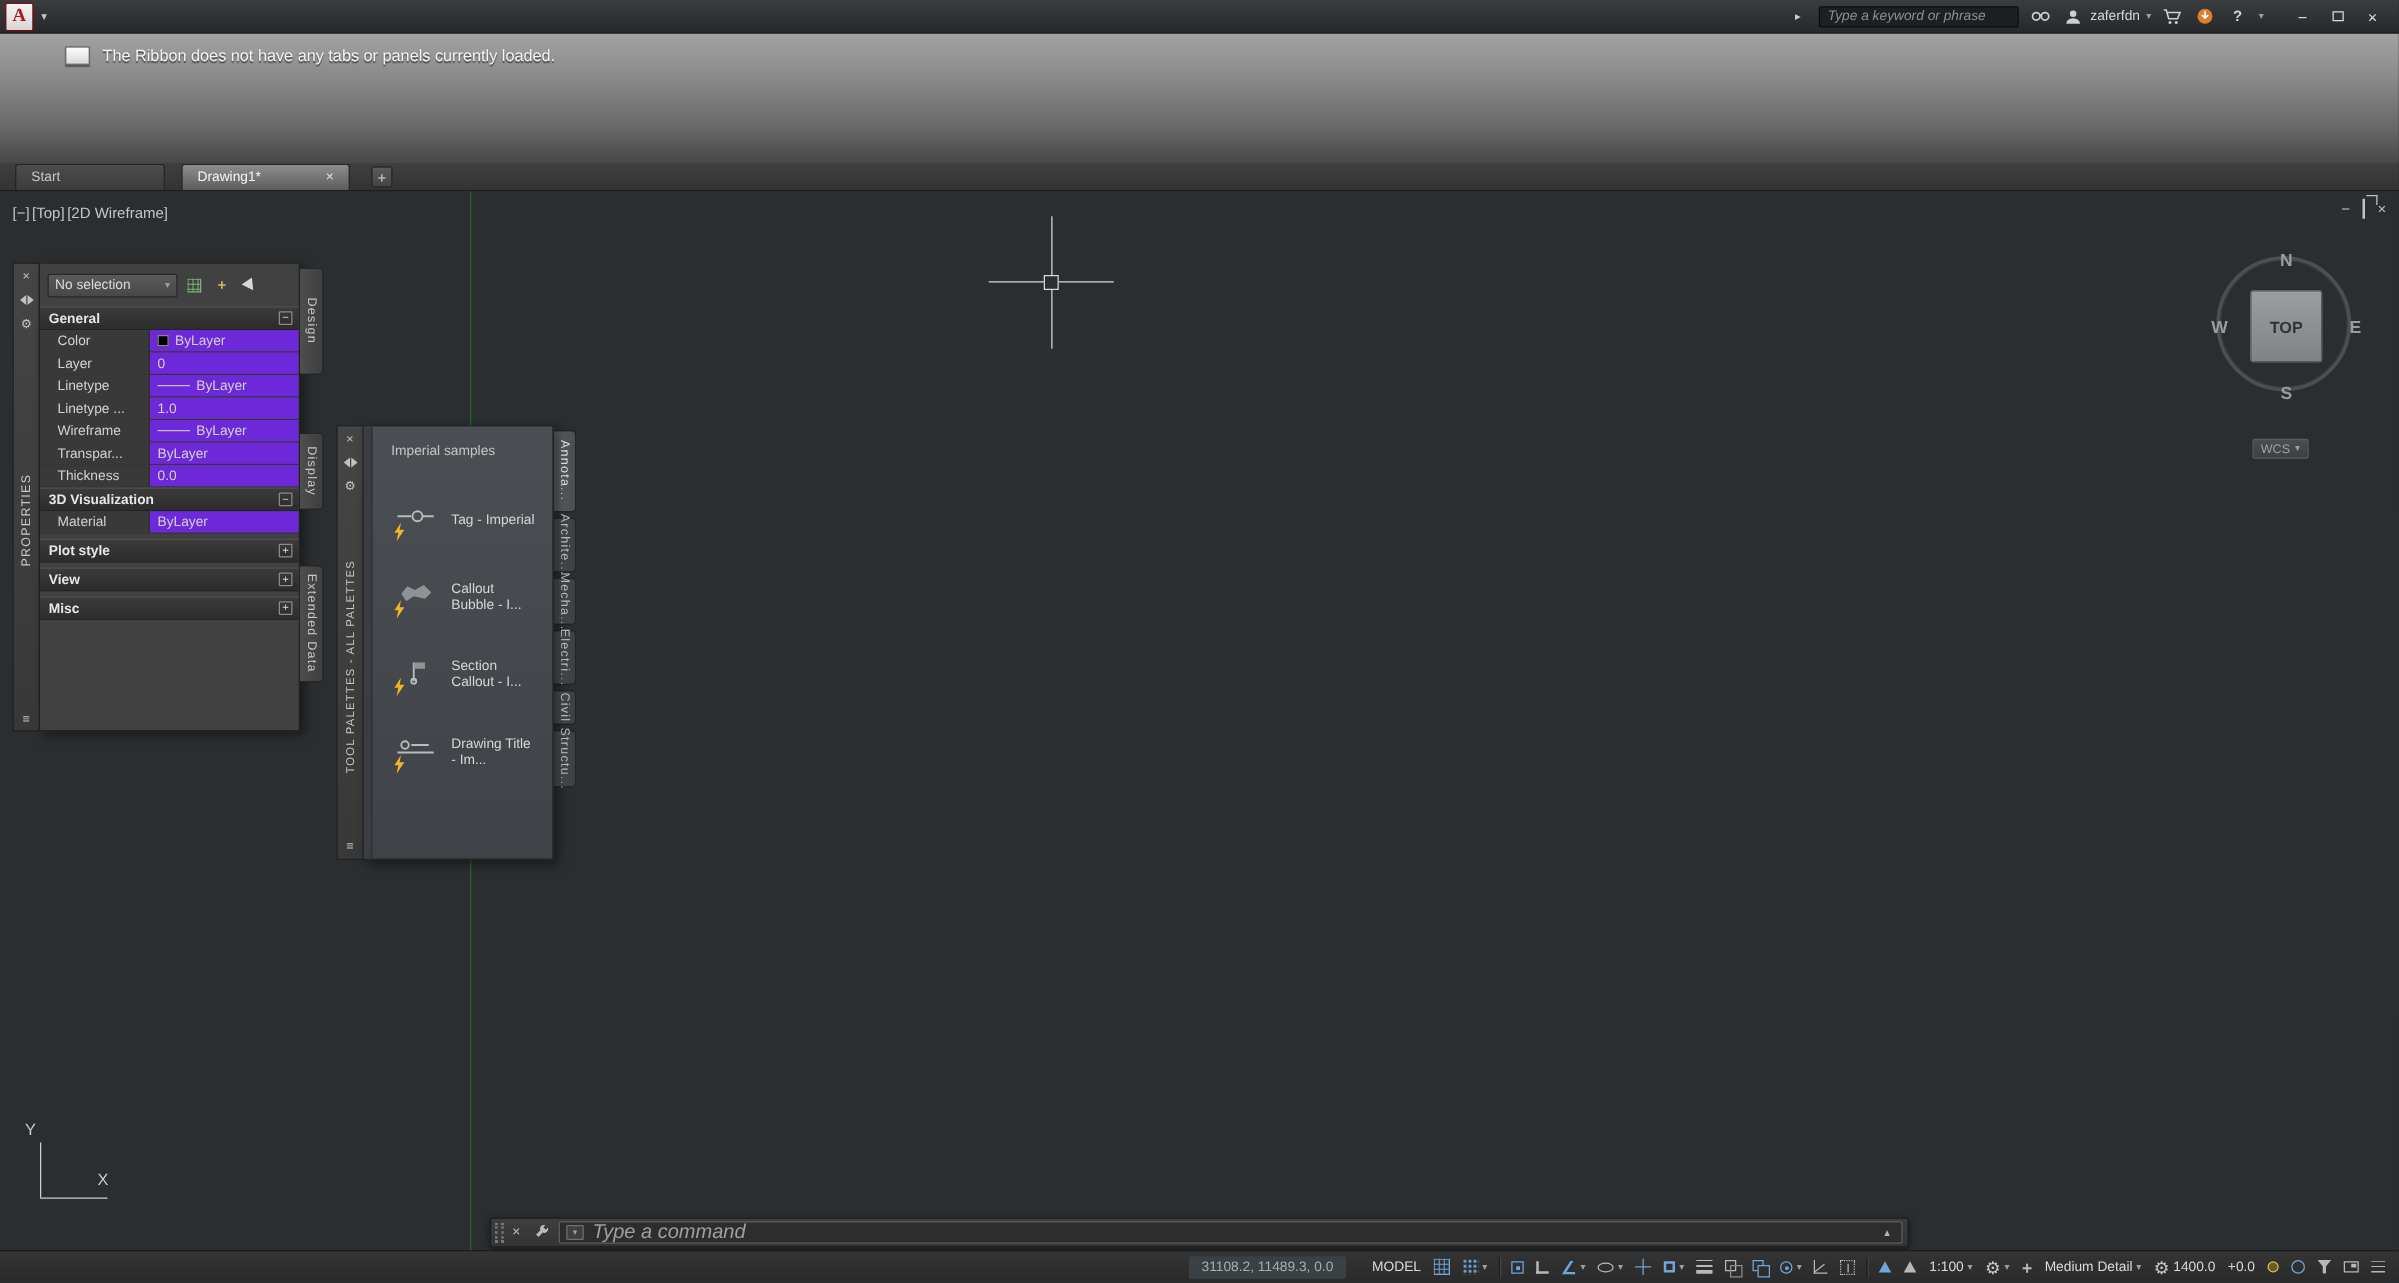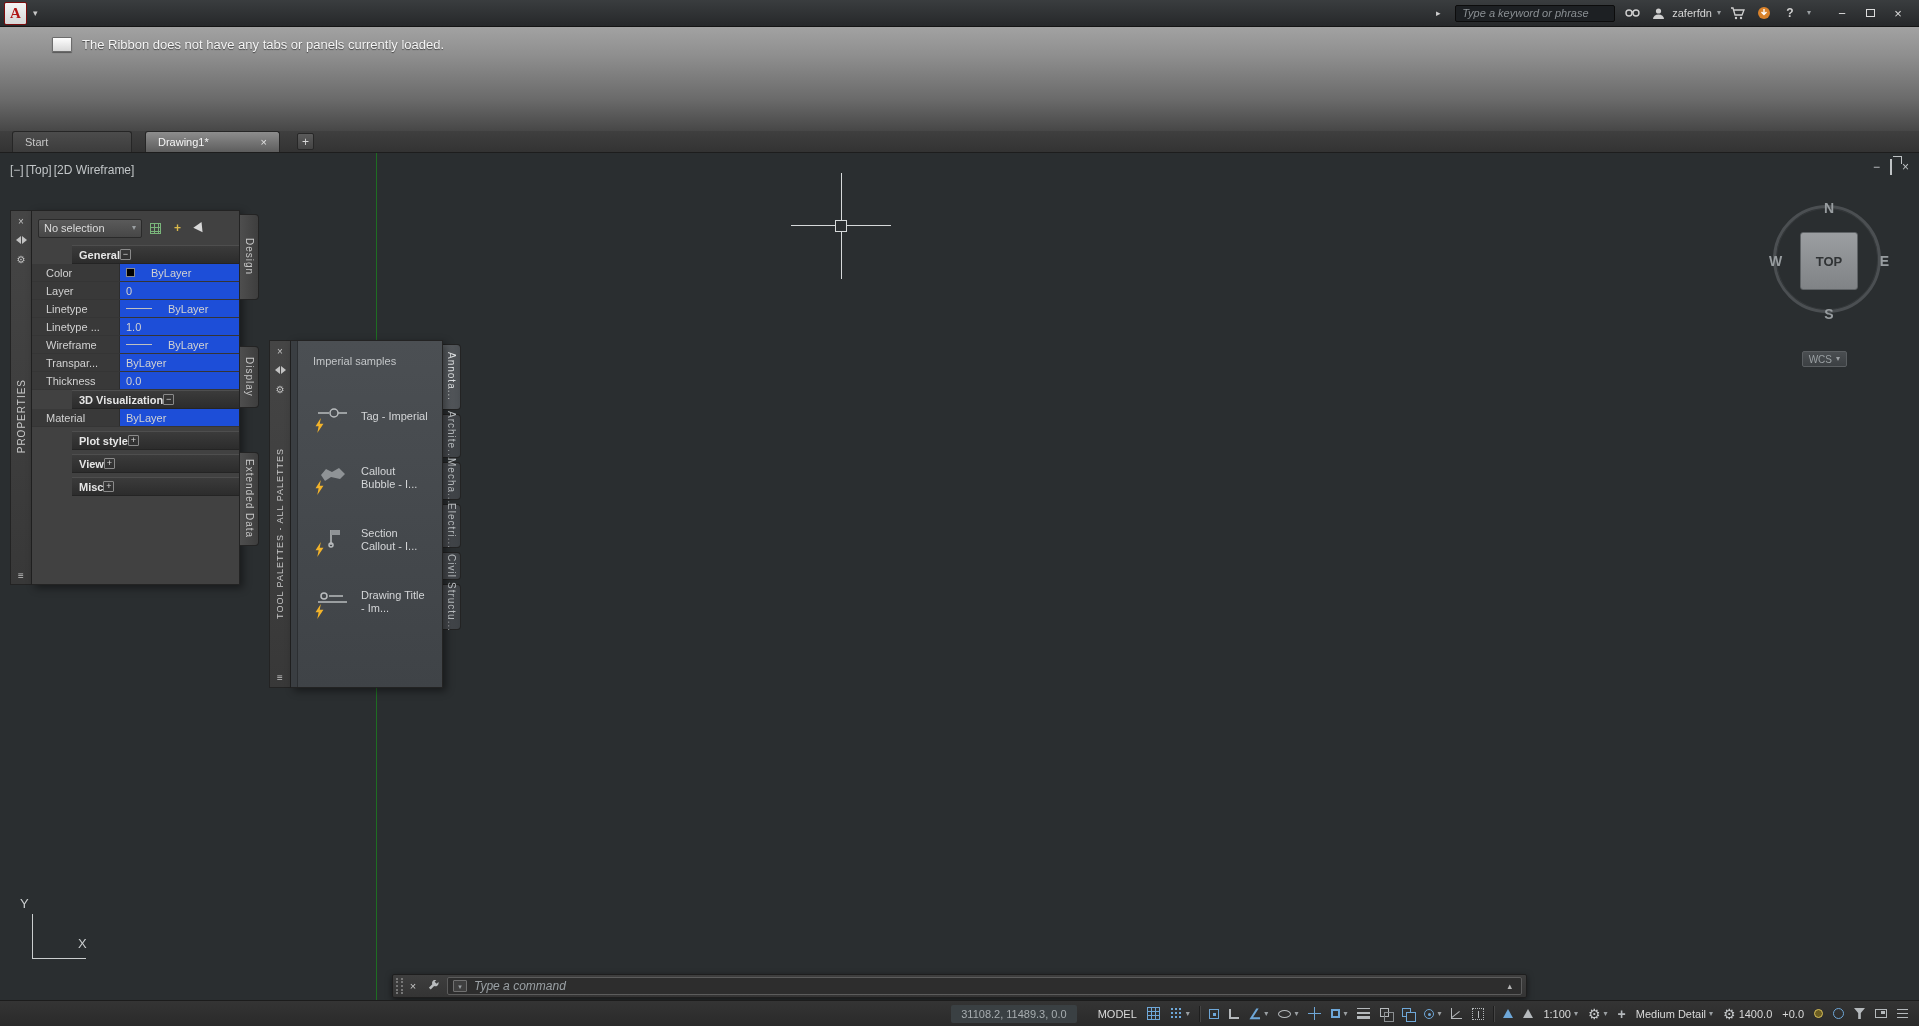--- a/index.html
+++ b/index.html
@@ -118,28 +118,28 @@
     border:1px solid #2a2a2a;border-radius:2px;color:#dcdcdc;font-size:11px;
     display:flex;align-items:center;justify-content:space-between;padding:0 5px;}
   .p-miniicon{width:17px;height:17px;border-radius:2px;display:flex;align-items:center;justify-content:center;}
   .qs-grid{width:11px;height:11px;background-image:
      linear-gradient(to right,#79b47a 1px,transparent 1px),linear-gradient(to bottom,#79b47a 1px,transparent 1px);
      background-size:4px 4px;border-right:1px solid #79b47a;border-bottom:1px solid #79b47a;}
   .pk-plus{color:#d9b84a;font-weight:bold;font-size:12px;line-height:1;}
   .sel-arrow{width:0;height:0;border-left:5px solid transparent;border-right:5px solid transparent;
     border-top:9px solid #d8d8d8;transform:rotate(-35deg);}
   .sec-head{height:19px;background:linear-gradient(#3b3b3b,#2c2c2c);border-top:1px solid #4e4e4e;
-    border-bottom:1px solid #242424;display:flex;align-items:center;justify-content:flex-start;
-    padding:0 5px 0 7px;color:#e6e6e6;font-size:11px;font-weight:bold;margin-left:40px;}
+    border-bottom:1px solid #242424;display:flex;align-items:center;justify-content:space-between;
+    padding:0 5px 0 7px;color:#e6e6e6;font-size:11px;font-weight:bold;}
   .sec-head.gap{margin-top:4px;}
   .collapse{width:11px;height:11px;border:1px solid #8a8a8a;border-radius:1px;color:#d8d8d8;
     font-size:9px;font-weight:normal;display:flex;align-items:center;justify-content:center;line-height:1;}
   .prow{height:18px;display:flex;font-size:11px;color:#d2d2d2;border-bottom:1px solid #353535;}
   .plabel{flex:0 0 88px;background:#393939;padding-left:14px;display:flex;align-items:center;border-right:1px solid #2d2d2d;}
-  .pvalue{flex:1;background:#1d4ed8;padding-left:6px;display:flex;align-items:center;gap:16px;}
+  .pvalue{flex:1;background:#6d28d9;padding-left:6px;display:flex;align-items:center;gap:5px;}
   .swatch{width:9px;height:9px;background:#000;border:1px solid #8a8a8a;}
   .lineswatch{width:26px;height:1px;background:#c0c0c0;}
   .p-tabs{display:flex;flex-direction:column;padding-top:4px;}
   .ptab{width:19px;background:linear-gradient(90deg,#4e4e4e,#3e3e3e);border:1px solid #232323;border-left:none;
     border-radius:0 4px 4px 0;color:#c6c6c6;font-size:10px;
     display:flex;align-items:center;justify-content:center;}
   .ptab.t0{height:86px;}
   .ptab.t1{height:62px;margin-top:46px;}
   .ptab.t2{height:94px;margin-top:44px;}
 
@@ -166,21 +166,21 @@
   #cmdline{position:absolute;left:392px;top:821px;width:1135px;height:24px;z-index:7;
     background:linear-gradient(#3e3e3e,#343434);border:1px solid #1e1e1e;border-radius:2px;
     display:flex;align-items:center;box-shadow:0 2px 6px rgba(0,0,0,.5);}
   .cmd-grip{width:7px;height:16px;margin-left:3px;border-left:2px dotted #777;border-right:2px dotted #777;}
   .cmd-ic{width:20px;display:flex;align-items:center;justify-content:center;color:#c6c6c6;font-size:11px;}
   .cmd-field{flex:1;height:18px;margin:0 4px;background:#2d2d2d;border:1px solid #5c5c5c;border-radius:2px;
     display:flex;align-items:center;gap:7px;padding:0 5px;}
   .cmd-promptic{width:14px;height:12px;background:#3f3f3f;border:1px solid #707070;border-radius:1px;
     display:flex;align-items:center;justify-content:center;}
   .cmd-promptic .chev{font-size:7px;}
-  .cmd-text{color:#9aa0a4;font-style:italic;font-size:12px;}
+  .cmd-text{color:#9aa0a4;font-style:italic;font-size:16px;}
   .cmd-up{margin-left:auto;color:#b5b5b5;font-size:9px;padding:0 4px;}
 
   
   #statusbar{position:absolute;left:0;top:1000px;width:1919px;height:26px;
     background:linear-gradient(#343434,#2a2a2a);border-top:1px solid #1c1c1c;
     display:flex;align-items:center;color:#cfcfcf;font-size:11px;padding-right:6px;}
   .sb-spacer{flex:1;}
   .coords{background:#3a4043;border-radius:2px;color:#a7adb0;padding:3px 10px;margin-right:16px;}
   .sb-btn{height:22px;display:flex;align-items:center;justify-content:center;gap:3px;padding:0 5px;border-radius:2px;}
   .sb-btn.txt{color:#dadada;}

